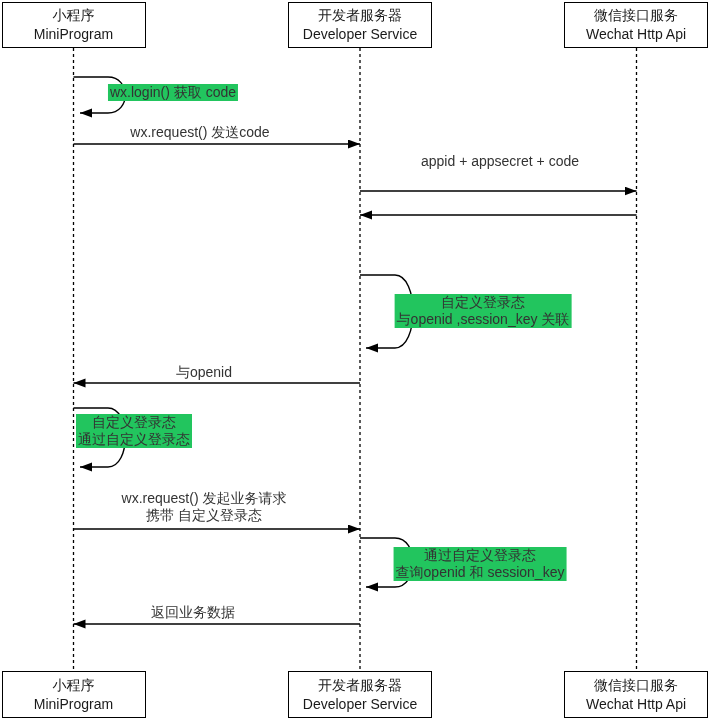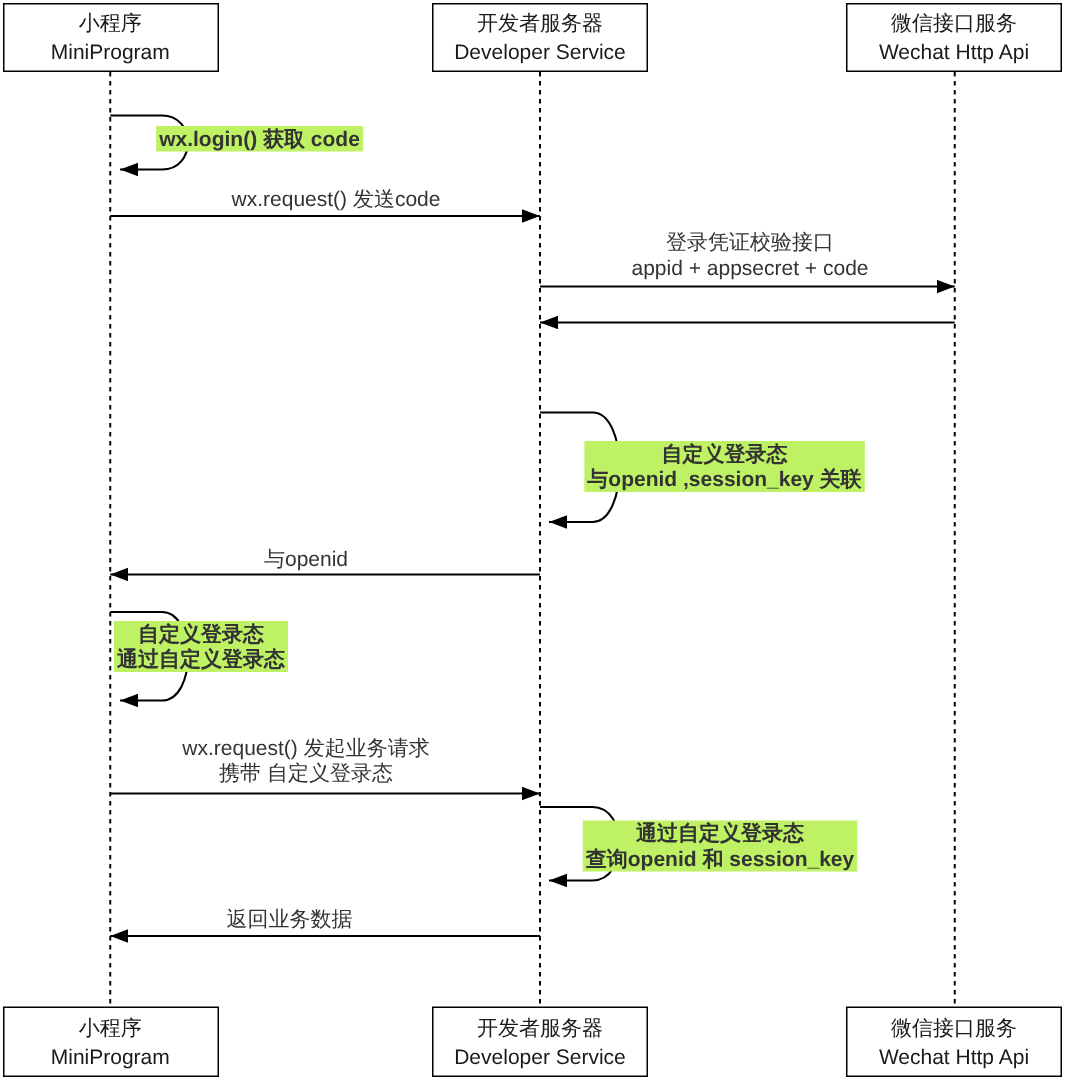--- a/index.html
+++ b/index.html
@@ -41,23 +41,22 @@
   .msg {
     position: absolute;
     transform: translateX(-50%);
     text-align: center;
     white-space: nowrap;
     font-size: 14px;
     line-height: 17px;
     color: #333333;
   }
   .msg.selfmsg {
-    background: #bef264;
+    background: #22c55e;
     padding: 0 2px;
-    font-weight: bold;
   }
 </style>
 </head>
 <body>
 
 <div id="canvas">
 
   <svg id="wires" width="710" height="720" viewBox="0 0 710 720">
     <defs>
       <marker id="arrow" markerWidth="13" markerHeight="10" refX="12" refY="4.5" orient="auto" markerUnits="userSpaceOnUse">
@@ -113,26 +112,25 @@
   </div>
   <div class="actor bottom" style="left:564px; top:671px;">
     <div>微信接口服务</div>
     <div>Wechat Http Api</div>
   </div>
 
   <div class="msg selfmsg" style="left:173px; top:84px;">
     <div>wx.login() 获取 code</div>
   </div>
 
-  <div class="msg" style="left:200px; top:124px;margin-left:24px;">
+  <div class="msg" style="left:200px; top:124px;">
     <div>wx.request() 发送code</div>
   </div>
 
   <div class="msg" style="left:500px; top:153px;">
-    <div>登录凭证校验接口</div>
     <div>appid + appsecret + code</div>
   </div>
 
 
   <div class="msg selfmsg" style="left:483px; top:294px;">
     <div>自定义登录态</div>
     <div>与openid ,session_key 关联</div>
   </div>
 
   <div class="msg" style="left:204px; top:364px;">

